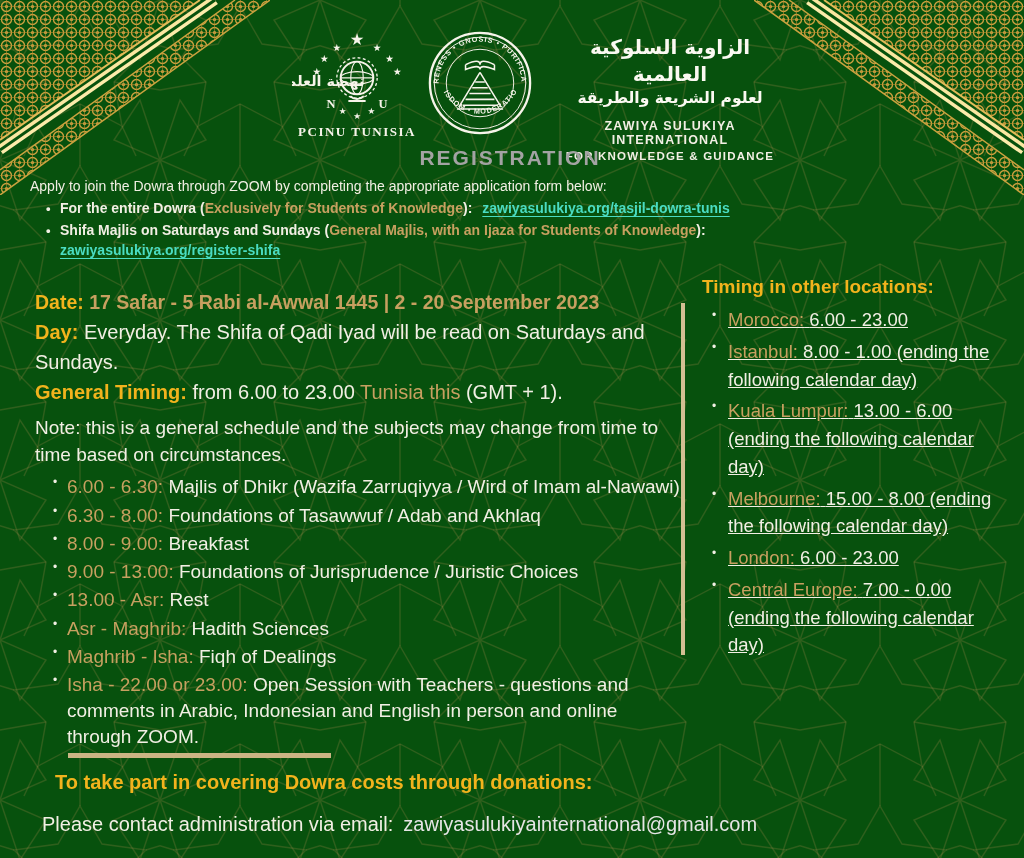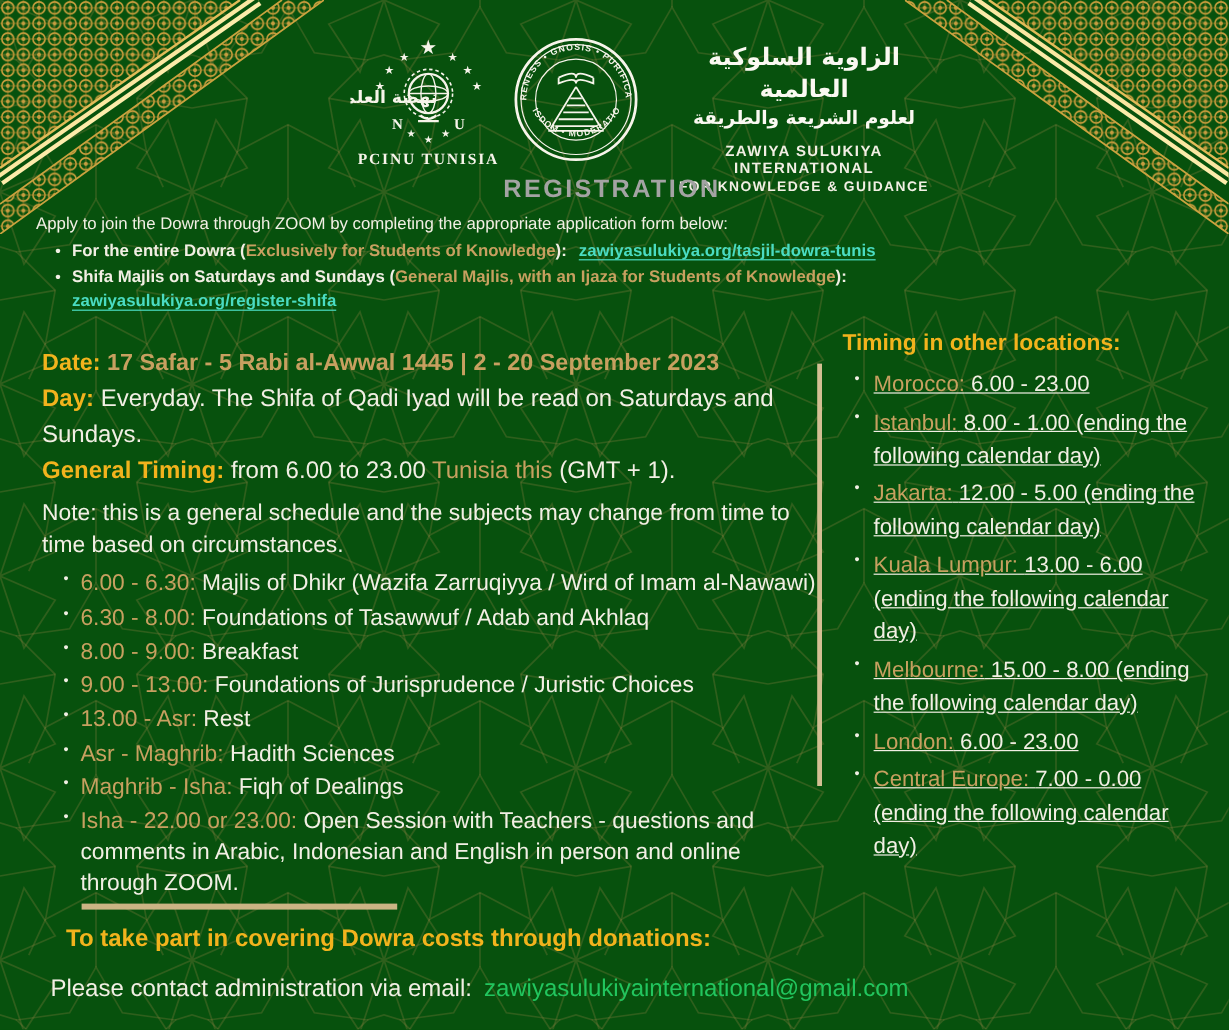--- a/index.html
+++ b/index.html
@@ -61,21 +61,21 @@
   .right-col { position:absolute; top:276px; left:702px; width:308px; }
   .right-col h3 { color:#f2b31d; font-size:19px; font-weight:bold; margin-bottom:8px; }
   .loc-list { list-style:none; font-size:18.5px; line-height:1.5;text-decoration:underline; }
   .loc-list li { position:relative; padding-left:26px; margin-top:4px; }
   .loc-list li::before { content:"•"; position:absolute; left:10px; top:0; font-size:12px; color:#f2efe4; }
 
   
   .hdivider { position:absolute; left:68px; top:753px; width:263px; height:5px; background:#cbb484; }
   .donation { position:absolute; left:55px; top:771px; font-size:20px; font-weight:bold; color:#f2b31d; }
   .contact { position:absolute; left:42px; top:813px; font-size:20px; color:#f2efe4; }
-  .contact .email { color:#22c55e; font-weight:normal; text-decoration:none; margin-left:10px; }
+  .contact .email { color:#e5e5e5; font-weight:normal; text-decoration:none; margin-left:10px; }
 </style>
 </head>
 <body>
 
 <svg class="bg-svg" width="1024" height="858">
   <defs>
     <pattern id="geo" width="160" height="160" patternUnits="userSpaceOnUse">
       <g fill="none" stroke="#8d7d3f" stroke-opacity="0.30" stroke-width="1.4">
         <path d="M80 6 L102 44 L146 50 L114 82 L122 126 L80 104 L38 126 L46 82 L14 50 L58 44 Z"></path>
         <path d="M80 6 L80 -20 M146 50 L172 42 M14 50 L-12 42 M122 126 L136 156 M38 126 L24 156"></path>
@@ -227,21 +227,20 @@
     </ul>
   </div>
 
   <div class="vdivider"></div>
 
   <div class="right-col">
     <h3>Timing in other locations:</h3>
     <ul class="loc-list">
       <li><span class="tan">Morocco:</span> <span class="w">6.00 - 23.00</span></li>
       <li><span class="tan">Istanbul:</span> <span class="w">8.00 - 1.00 (ending the following calendar day)</span></li>
-      <li><span class="tan">Jakarta:</span> <span class="w">12.00 - 5.00 (ending the following calendar day)</span></li>
       <li><span class="tan">Kuala Lumpur:</span> <span class="w">13.00 - 6.00 (ending the following calendar day)</span></li>
       <li><span class="tan">Melbourne:</span> <span class="w">15.00 - 8.00 (ending the following calendar day)</span></li>
       <li><span class="tan">London:</span> <span class="w">6.00 - 23.00</span></li>
       <li><span class="tan">Central Europe:</span> <span class="w">7.00 - 0.00 (ending the following calendar day)</span></li>
     </ul>
   </div>
 
   <div class="hdivider"></div>
   <div class="donation">To take part in covering Dowra costs through donations:</div>
   <div class="contact">

